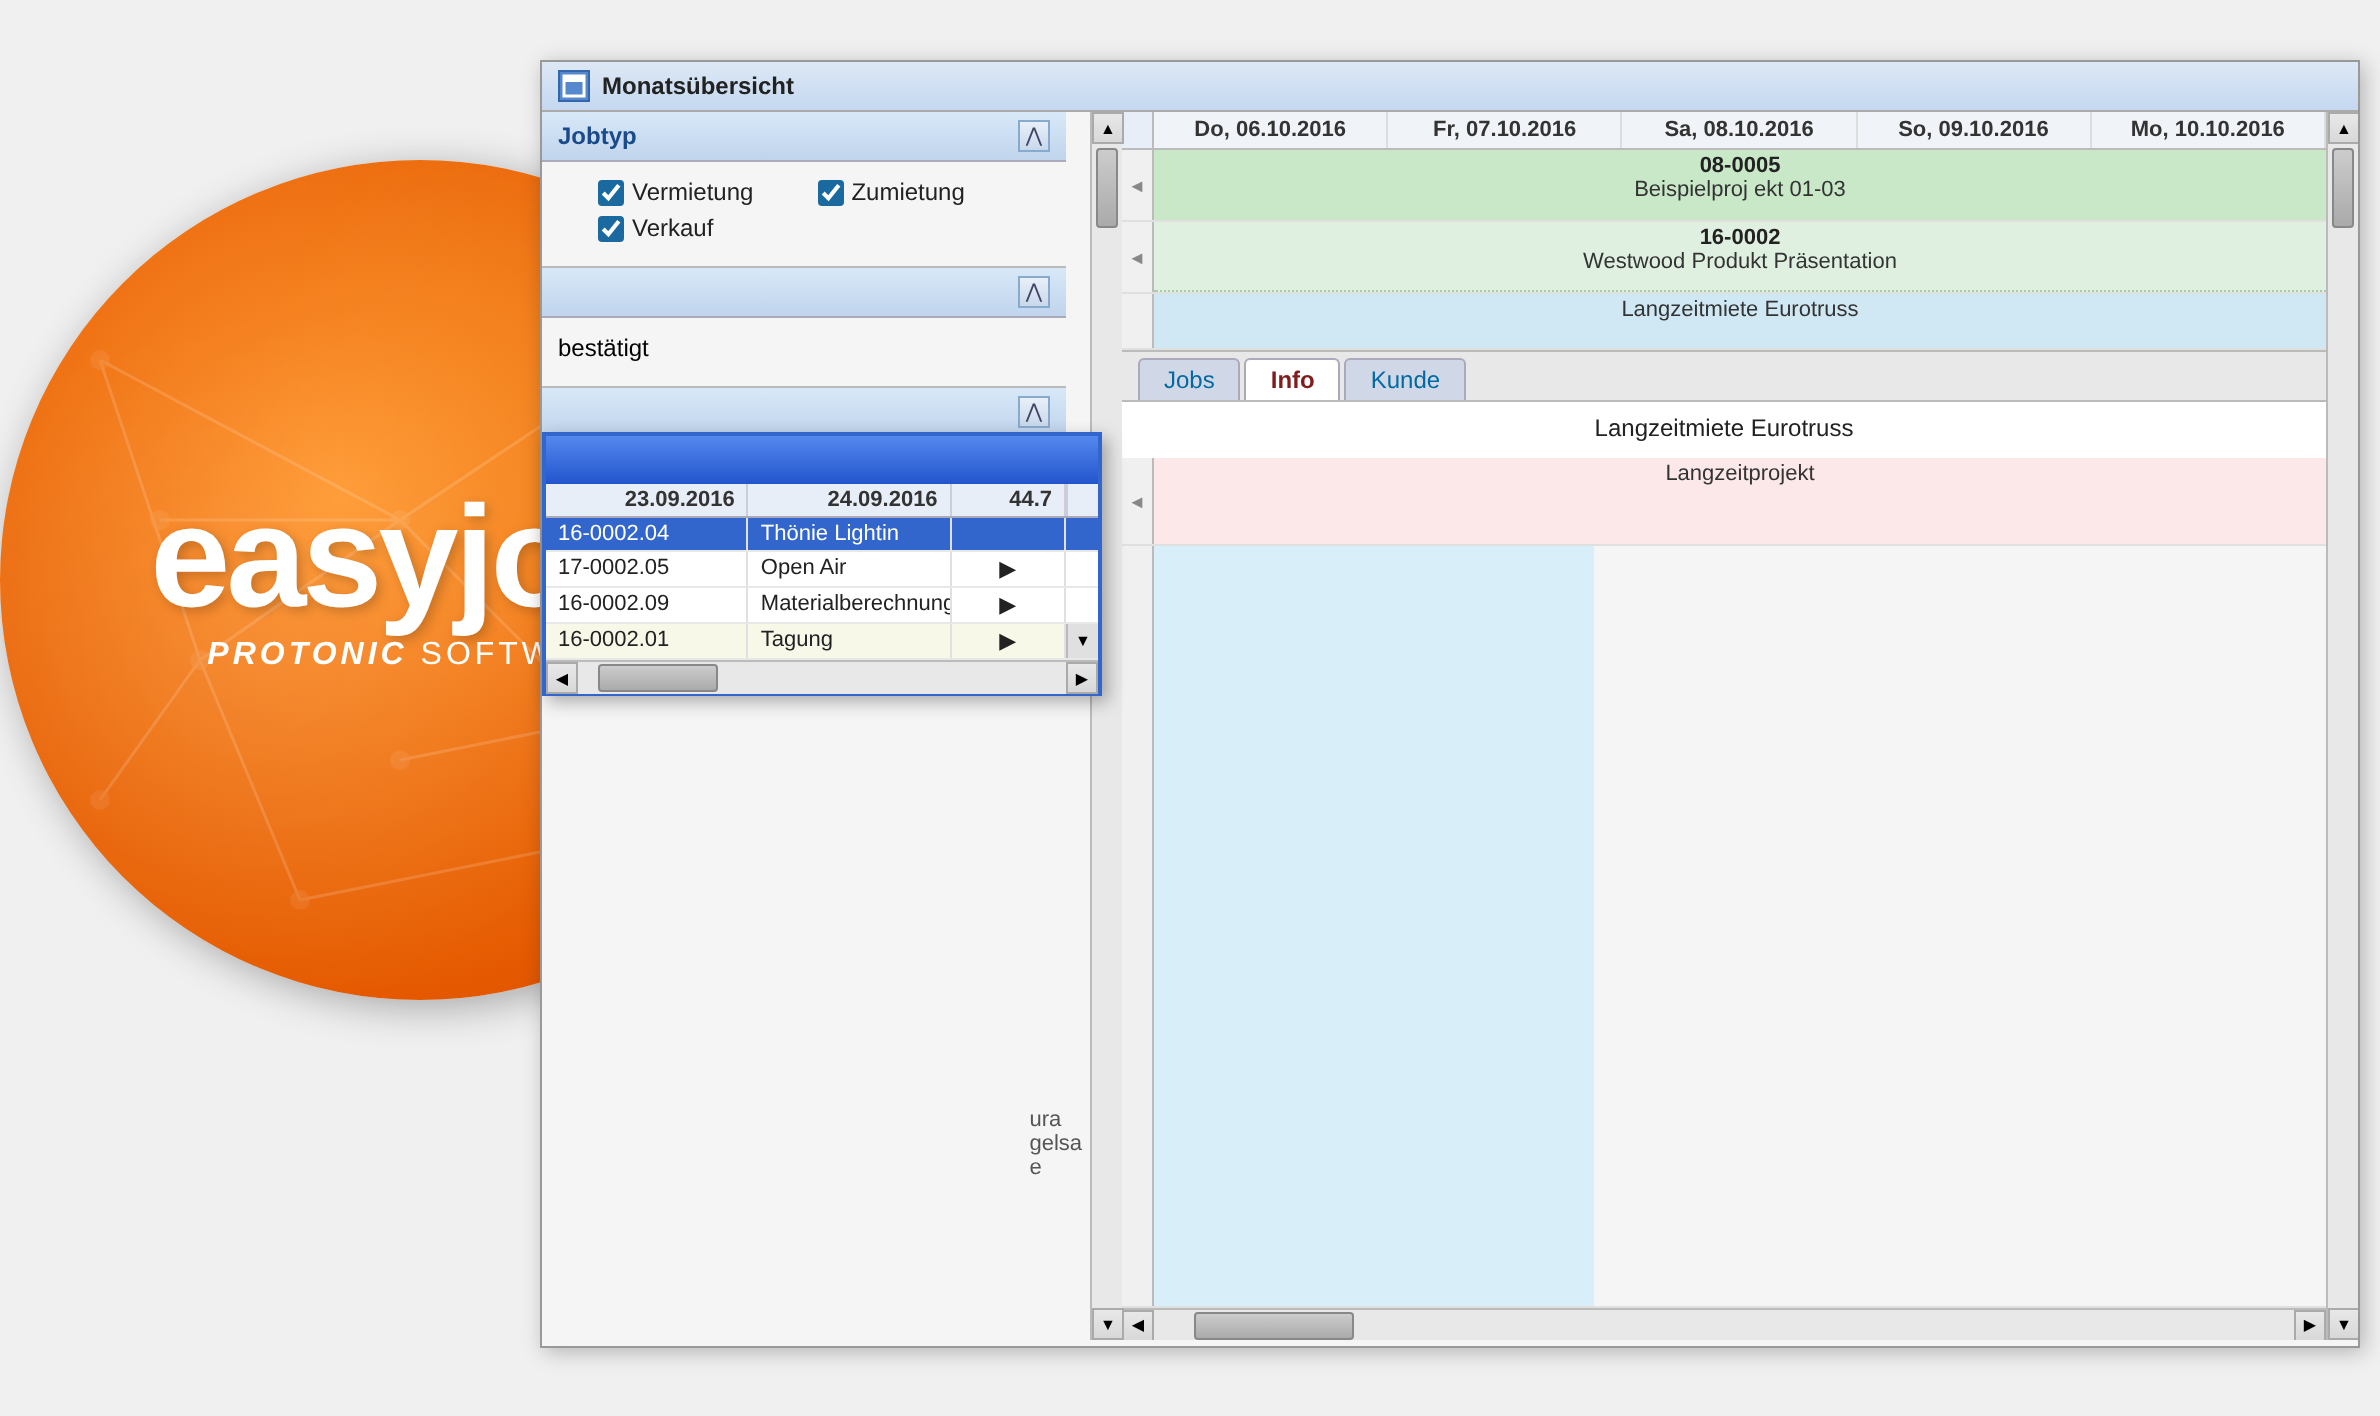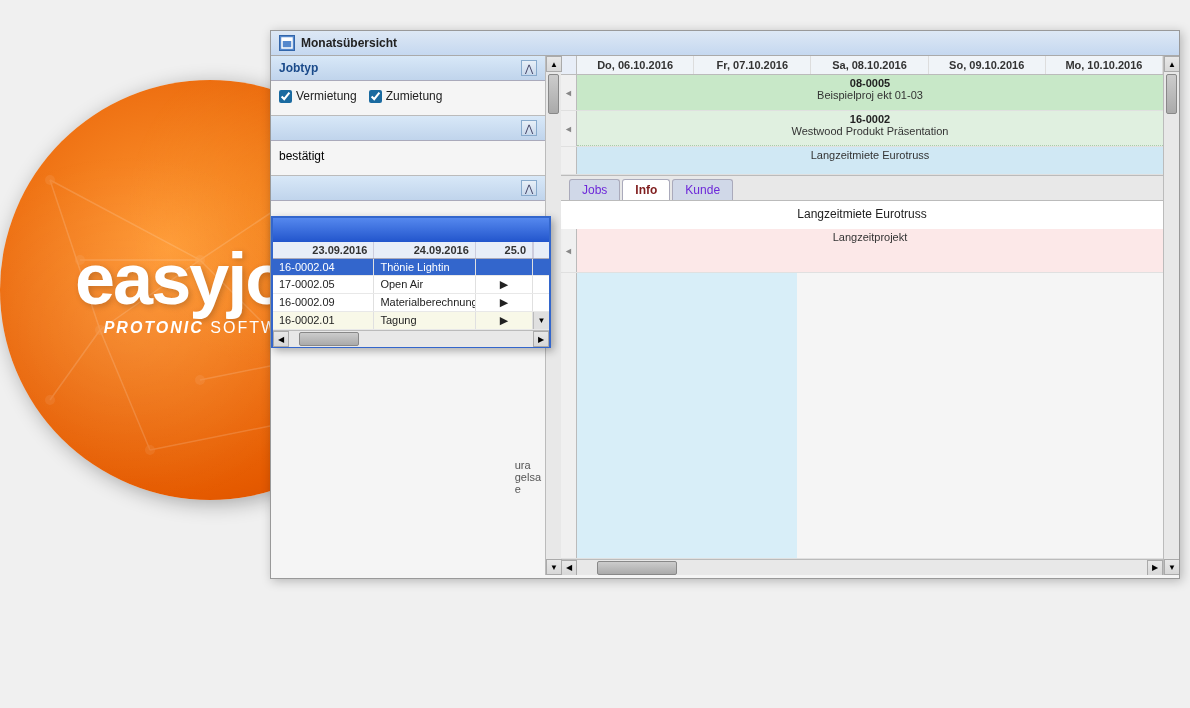--- a/index.html
+++ b/index.html
@@ -81,21 +81,21 @@
       font-weight: 700;
       font-style: italic;
     }
 
     
     .main-window {
       position: absolute;
       left: 270px;
       top: 30px;
       width: 910px;
-      height: 549px;
+      height: 644px;
       background: #f5f5f5;
       border: 1px solid #999;
       box-shadow: 2px 2px 10px rgba(0,0,0,0.25);
       z-index: 2;
     }
 
     .window-titlebar {
       background: linear-gradient(to bottom, #dde8f5, #c5d8f0);
       padding: 4px 8px;
       display: flex;
@@ -171,20 +171,21 @@
       gap: 12px;
       margin-bottom: 4px;
     }
 
     .checkbox-item {
       display: flex;
       align-items: center;
       gap: 4px;
       font-size: 12px;
       color: #222;
+      margin-left: 20px;
     }
 
     .checkbox-item input[type="checkbox"] {
       width: 13px;
       height: 13px;
       accent-color: #1a6aa0;
     }
 
     
     .date-header {
@@ -329,21 +330,21 @@
     }
 
     .tab {
       padding: 3px 12px;
       font-size: 12px;
       background: #d0d8e8;
       border: 1px solid #aab;
       border-bottom: none;
       border-radius: 3px 3px 0 0;
       cursor: pointer;
-      color: #6d28d9;
+      color: #0369a1;
     }
 
     .tab.active {
       background: white;
       font-weight: 600;
       color: #7f1d1d;
     }
 
     .tab-content {
       background: white;
@@ -431,20 +432,21 @@
       background: linear-gradient(to bottom, #cccccc, #aaaaaa);
       border: 1px solid #888;
       border-radius: 2px;
     }
 
     .left-panel-wrapper {
       display: flex;
       position: relative;
       width: 290px;
       flex-shrink: 0;
+      gap: 12px;
     }
 
     .left-panels-inner {
       flex: 1;
       overflow: hidden;
     }
 
     .left-v-scrollbar {
       width: 16px;
       background: #e8e8e8;
@@ -536,20 +538,26 @@
             <div class="checkbox-row">
               <label class="checkbox-item">
                 <input type="checkbox" checked="" style="">
                 <span>Vermietung</span>
               </label>
               <label class="checkbox-item">
                 <input type="checkbox" checked="" style="">
                 <span>Zumietung</span>
               </label>
             </div>
+            <div class="checkbox-row">
+              <label class="checkbox-item">
+                <input type="checkbox" checked="" style="">
+                <span>Verkauf</span>
+              </label>
+            </div>
           </div>
         </div>
 
         <div class="panel-section" style="height:60px;">
           <div class="panel-section-header">
             <span class="panel-section-title"></span>
             <div class="collapse-btn">⋀</div>
           </div>
           <div class="panel-section-content">
             <span>bestätigt</span>
@@ -563,21 +571,21 @@
           </div>
         </div>
 
         <div class="sub-window">
           <div class="sub-window-header">
           </div>
 
           <div class="sub-table-header">
             <div class="sub-col-header date">23.09.2016</div>
             <div class="sub-col-header date2">24.09.2016</div>
-            <div class="sub-col-header extra">25.0</div>
+            <div class="sub-col-header extra">44.7</div>
             <div style="width:16px; background:#e8eef8; border-left:1px solid #ccd;"></div>
           </div>
 
           <div class="sub-rows">
 
             <div class="sub-row selected">
               <div class="sub-cell date">16-0002.04</div>
               <div class="sub-cell date2">Thönie Lightin</div>
               <div class="sub-cell extra"></div>
               <div style="width:16px;"></div>

